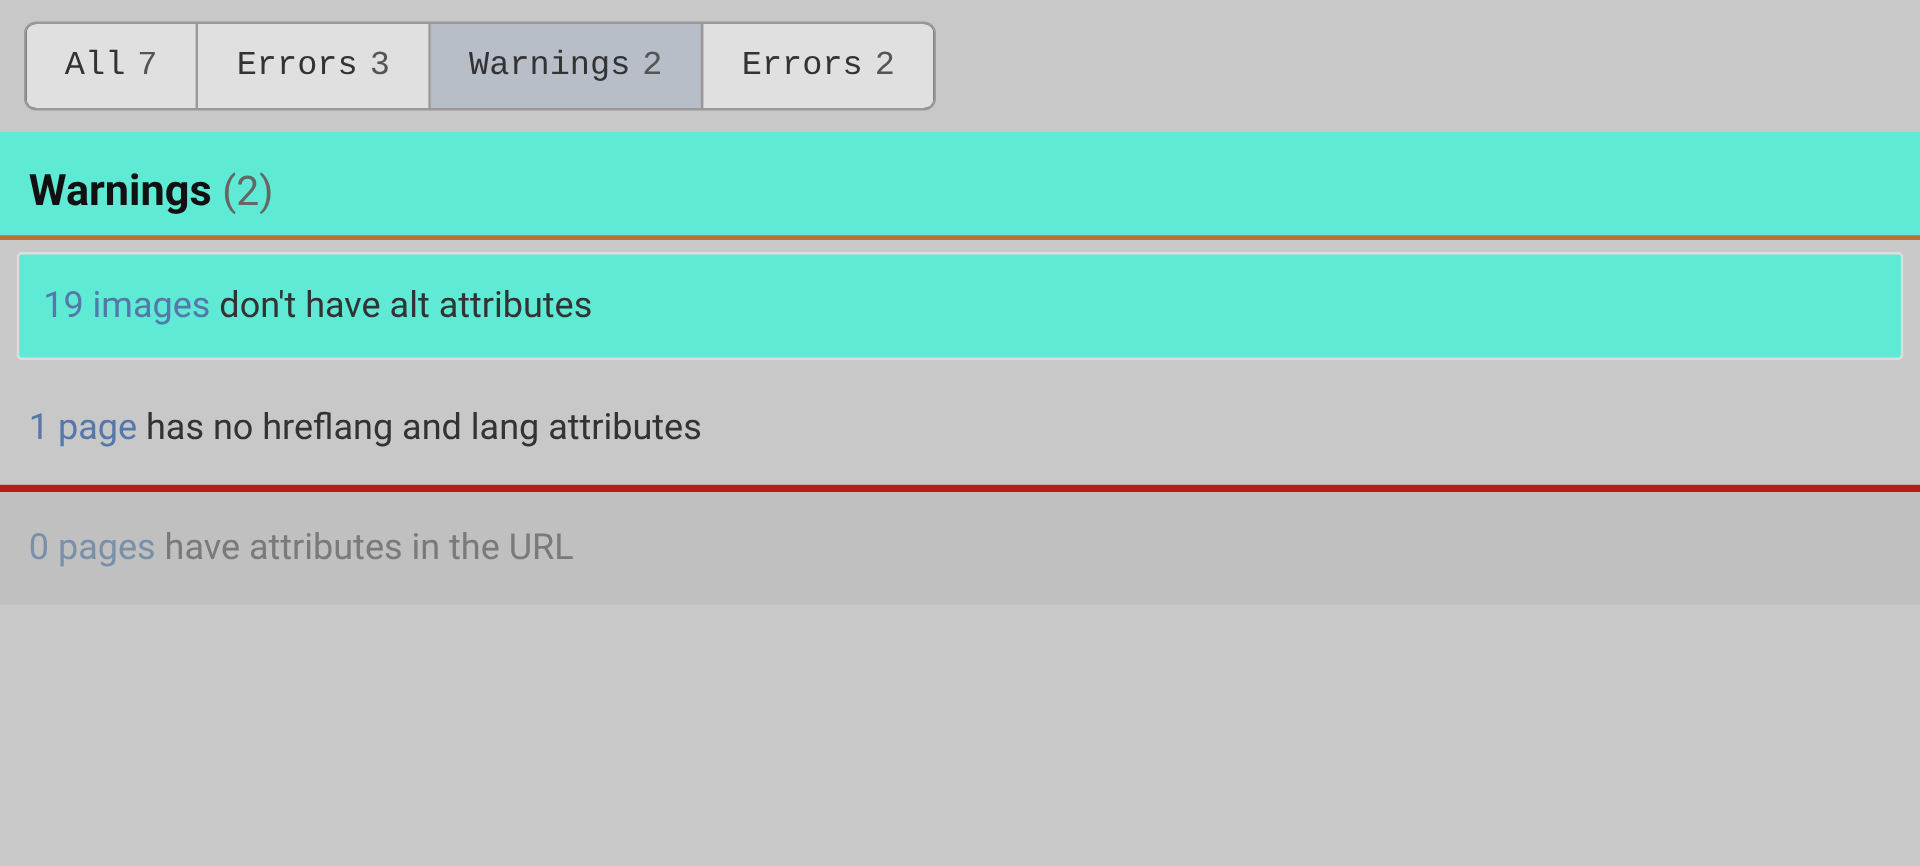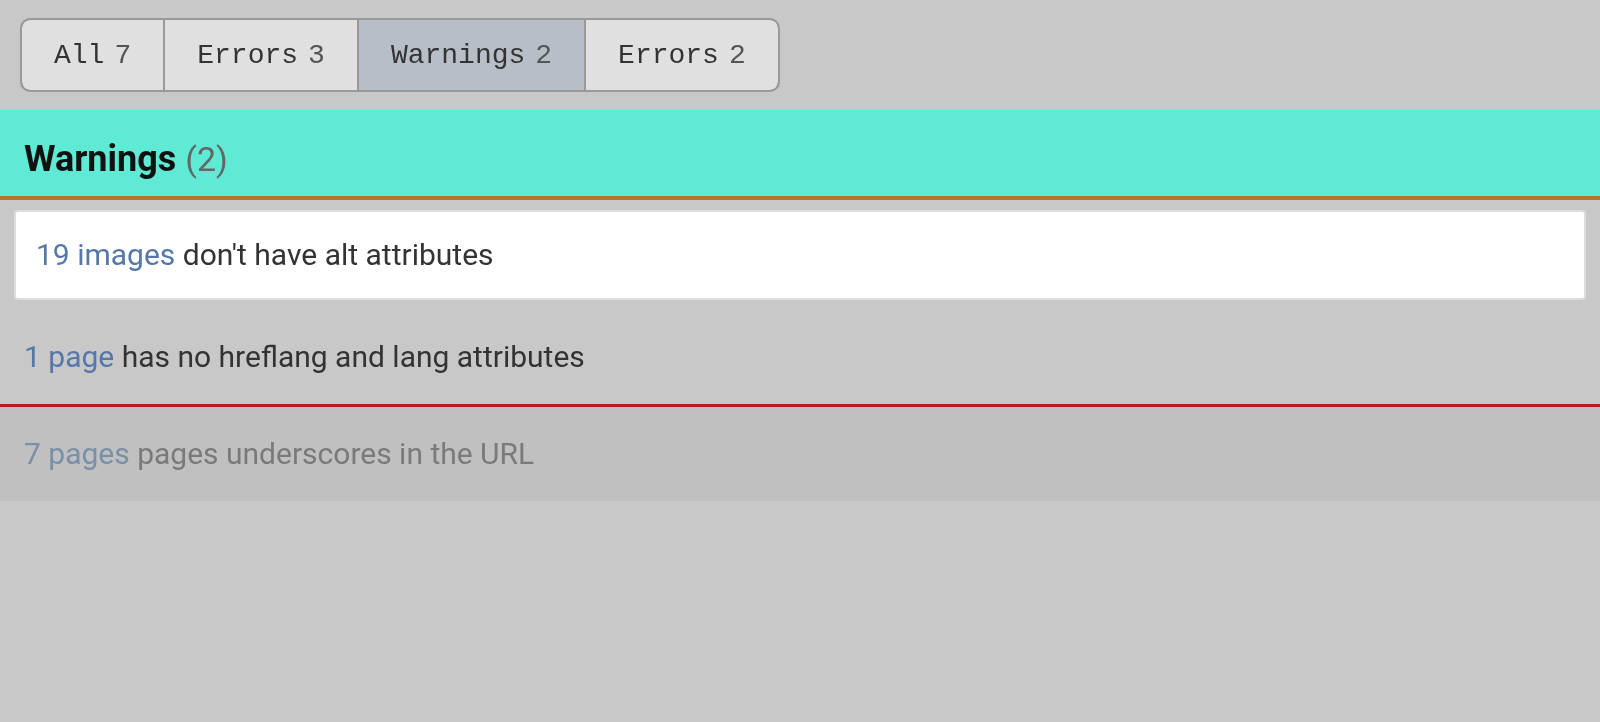--- a/index.html
+++ b/index.html
@@ -125,40 +125,40 @@
       padding: 0;
     }
 
     .result-item {
       padding: 20px 24px;
       border-bottom: 1px solid #b0b0b0;
       background-color: #c8c8c8;
     }
 
     .result-item.highlighted {
-      background-color: #ffffff;
+      background-color: #5eead4;
       border: 2px solid #ddd;
       margin: 10px 14px;
       padding: 22px 20px;
       border-radius: 4px;
     }
 
     .result-text {
       font-size: 30px;
       color: #333;
       line-height: 1.4;
     }
 
     .result-text .link-part {
       color: #5577aa;
     }
 
     .result-item-plain {
       padding: 26px 24px;
-      border-bottom: 3px solid #b91c1c;
+      border-bottom: 6px solid #b91c1c;
       background-color: #c8c8c8;
     }
 
     .result-item-faded {
       padding: 26px 24px;
       background-color: #c0c0c0;
     }
 
     .result-text-faded {
       font-size: 30px;
@@ -213,17 +213,17 @@
   </div>
 
   <div class="result-item-plain">
     <span class="result-text">
       <span class="link-part">1 page</span><span> has no hreflang and lang attributes</span>
     </span>
   </div>
 
   <div class="result-item-faded">
     <span class="result-text-faded">
-      <span class="link-part-faded">7 pages</span><span> pages underscores in the URL</span>
+      <span class="link-part-faded">0 pages</span><span> have attributes in the URL</span>
     </span>
   </div>
 
 </div>
 
 </body></html>

